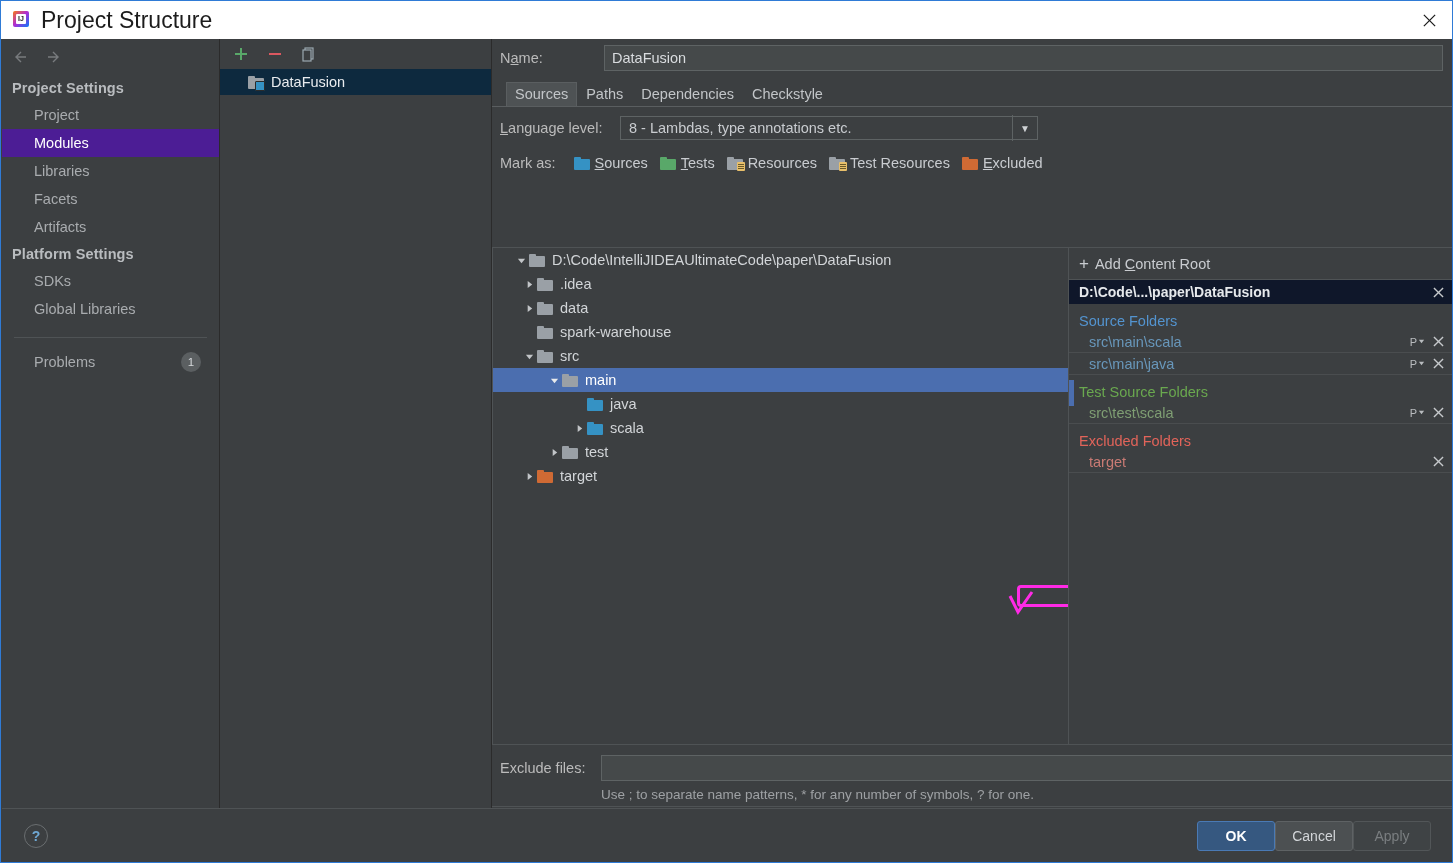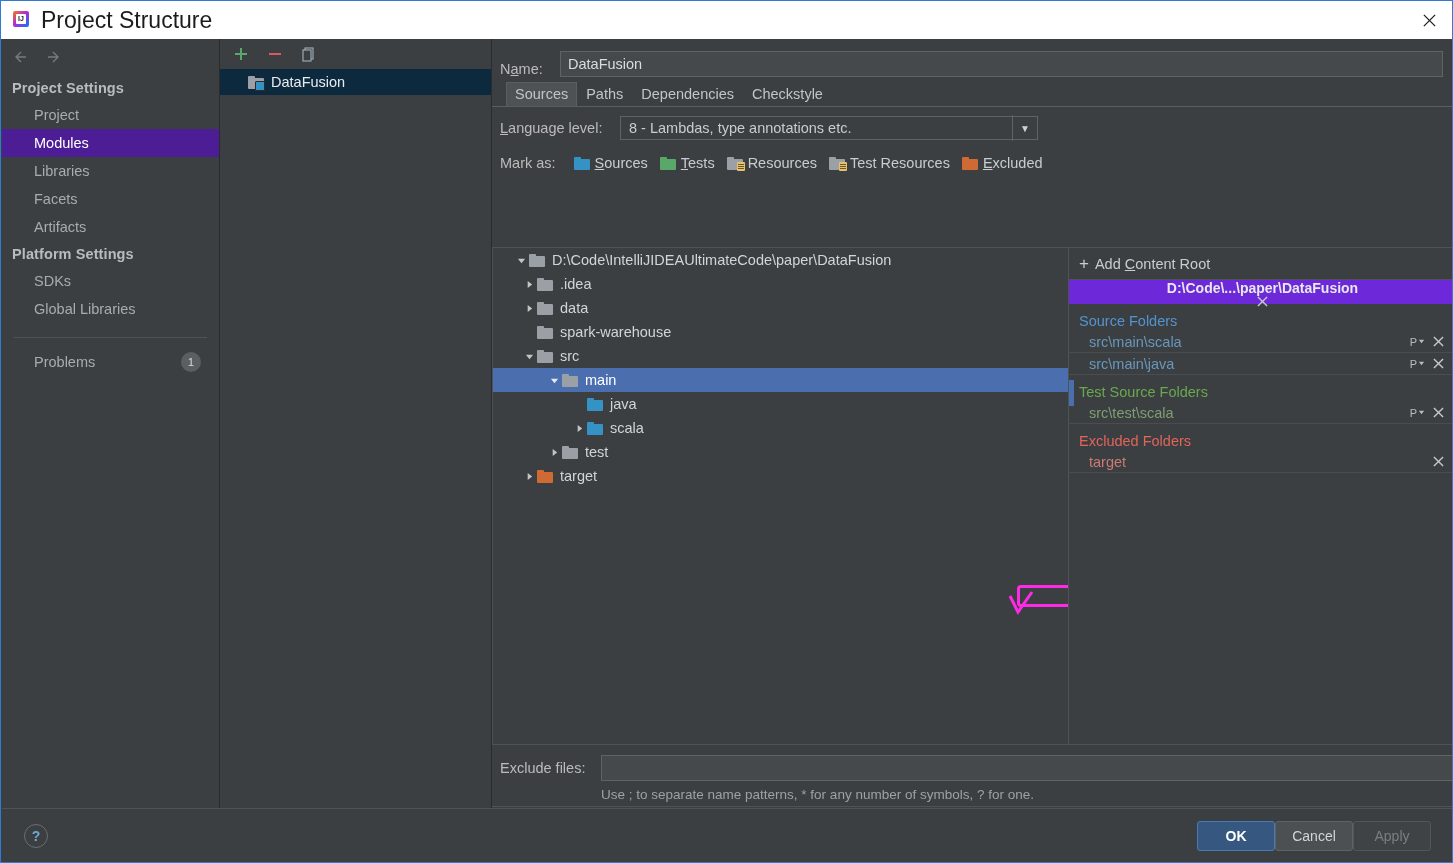--- a/index.html
+++ b/index.html
@@ -130,21 +130,21 @@
     position:absolute; right:-1px; bottom:0px; width:6px; height:7px; z-index:2;
   }
   .f-res .lines i{ display:block; height:1px; background:#6b5a2a; margin-top:1px; }
 
   
   #main {
     position: absolute; left: 491px; top: 38px; width: 961px; height: 769px;
     background: #3c3f41;
   }
   #name-row {
-    display:flex; align-items:flex-end; height: 38px; padding-left: 8px; padding-right: 10px;
+    display:flex; align-items:center; height: 38px; padding-left: 8px; padding-right: 10px; gap: 44px;
   }
   #name-row .lbl { font-size: 14.5px; color:#bbbbbb; width: 60px; }
   .u { text-decoration: underline; }
   .text-input {
     flex:1; height: 26px; background:#45494a; border:1px solid #5e6364;
     color:#d9dcdf; font-size:14.5px; padding: 0 7px; line-height:24px;
     font-family:"Liberation Sans",sans-serif;
   }
 
   #tabs {
@@ -202,23 +202,22 @@
     border:1px solid #4f5355;
     position:relative; overflow:hidden;
   }
   #add-root {
     height: 32px; display:flex; align-items:center; padding-left: 10px; cursor:pointer;
     border-bottom: 1px solid #4f5355;
   }
   #add-root .plus { color:#c9ccd0; font-size:17px; margin-right:6px; line-height:1; }
   #add-root .ar-label { font-size:14.5px; color:#c9ccd0; }
   .root-header {
-    height: 24px; background:#6d28d9; display:flex; align-items:center;
+    height: 24px; background:#0f172a; display:flex; align-items:center;
     padding: 0 6px 0 10px;
-    flex-direction: column;
   }
   .root-header .rh-label { flex:1; font-size:14px; color:#e6e9ec; font-weight:bold; }
   .x-icon { width:16px; height:16px; cursor:pointer; display:flex; align-items:center; justify-content:center; }
   .x-icon svg { width:11px; height:11px; }
 
   .grp-title { font-size:14.5px; font-weight:normal; padding: 9px 0 2px 10px; }
   .grp-src { color:#5394d0; }
   .grp-test { color:#6aa84f; }
   .grp-exc { color:#e2645a; }
   .grp-row {

